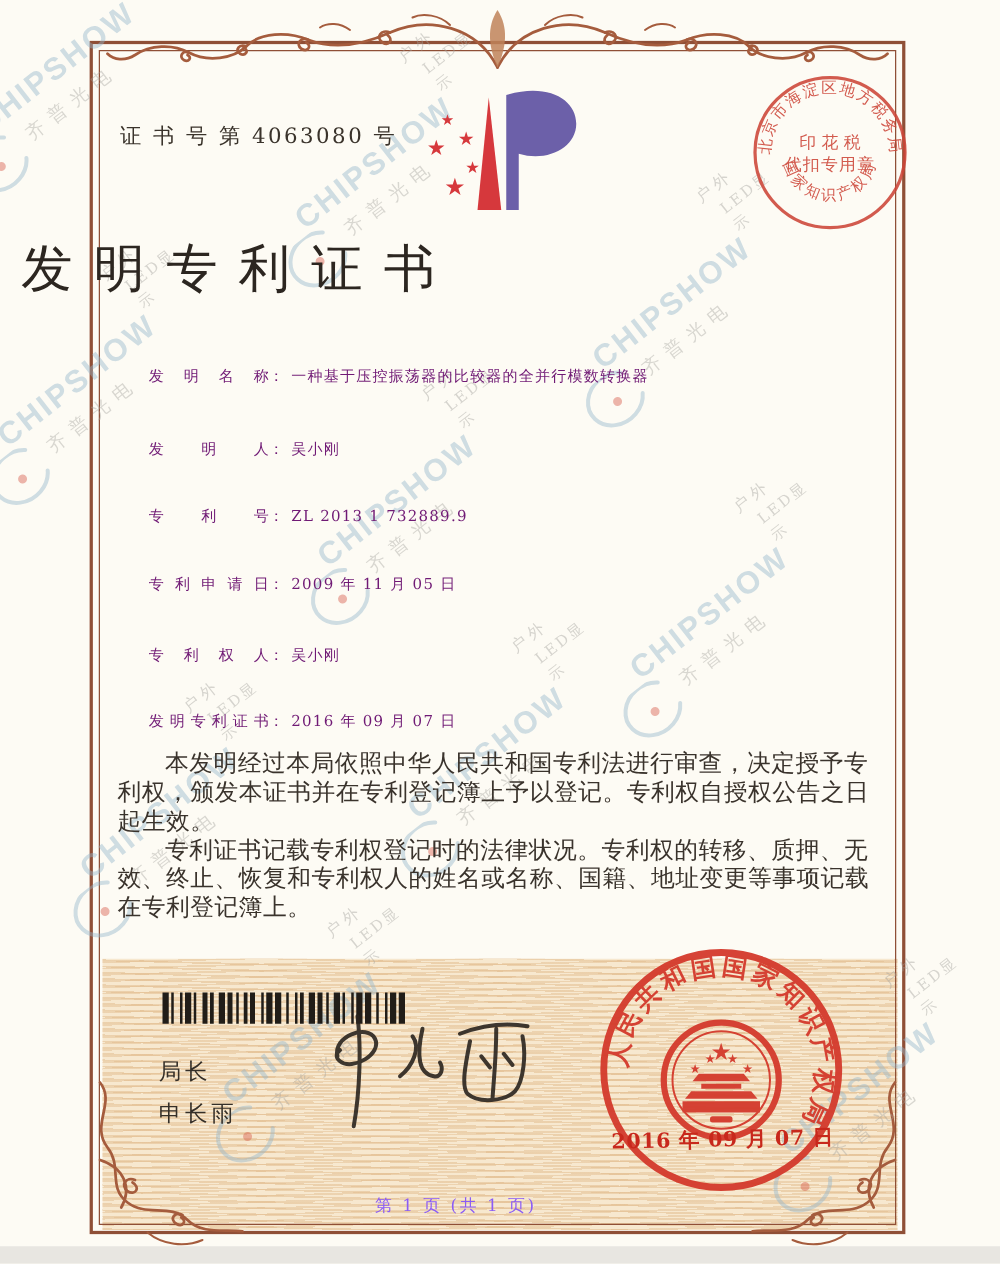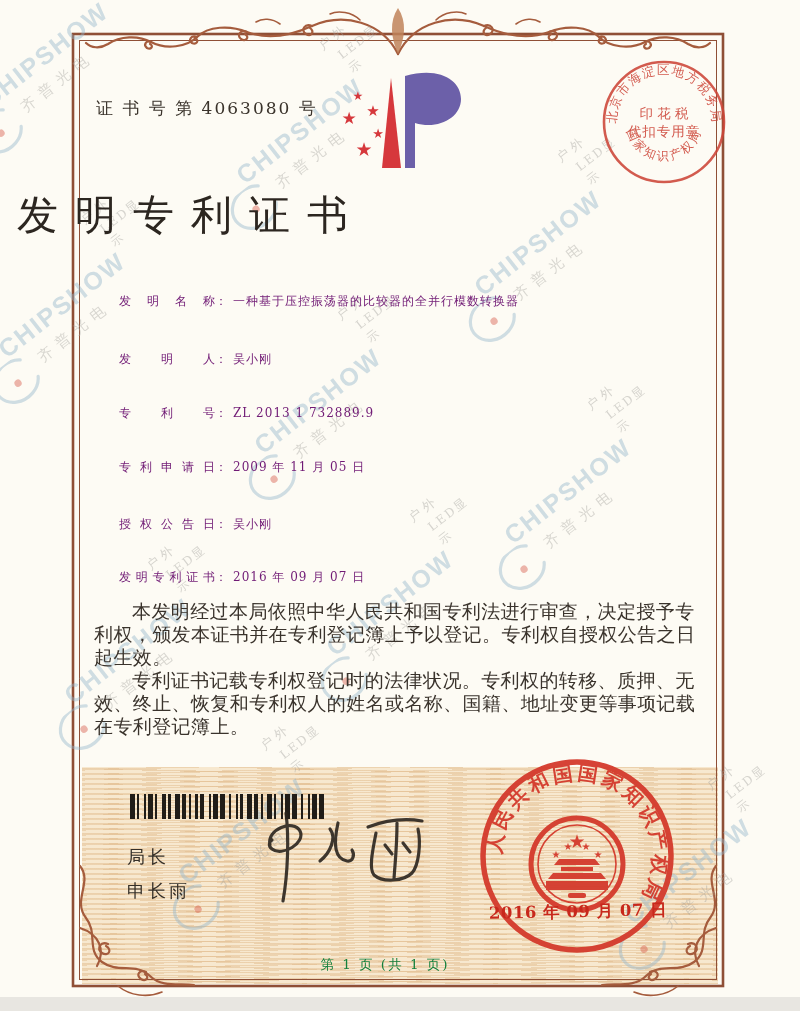--- a/index.html
+++ b/index.html
@@ -46,21 +46,21 @@
   .barcode{left:130px;top:794px;width:204px;height:25px;display:flex;}
   .barcode span{height:100%;}
   .barcode .bar{background:#211d18;}
   
   .signer-title{left:127px;top:845px;font-size:18px;letter-spacing:3px;color:#352f28;}
   .signer-name{left:127px;top:879px;font-size:18px;letter-spacing:3px;color:#352f28;}
   .signature{left:242px;top:803px;}
   
   .seal-date{left:489px;top:901px;font-size:16.5px;font-weight:600;letter-spacing:.5px;
     color:#c8281c;transform:rotate(-1.2deg);}
-  .footer{left:300px;top:956px;width:170px;text-align:center;font-size:13.5px;letter-spacing:2px;color:#15803d;}
+  .footer{left:300px;top:956px;width:170px;text-align:left;font-size:13.5px;letter-spacing:2px;color:#8b5cf6;}
   .tax-stamp{left:594px;top:52px;opacity:.88;}
   .office-seal{left:467px;top:746px;opacity:.95;}
   .cnipa-logo{left:318px;top:64px;}
 </style>
 </head>
 <body>
 
 <div class="abs wavy"></div>
 
 <svg class="abs frame" width="800" height="1011" viewBox="0 0 800 1011">
@@ -229,21 +229,21 @@
 <div class="abs field" style="top:351px">
   <span class="f-label">发明人</span><span class="f-colon">：</span><span class="f-value">吴小刚</span>
 </div>
 <div class="abs field" style="top:405px">
   <span class="f-label">专利号</span><span class="f-colon">：</span><span class="f-value">ZL 2013 1 732889.9</span>
 </div>
 <div class="abs field" style="top:459px">
   <span class="f-label">专利申请日</span><span class="f-colon">：</span><span class="f-value">2009 年 11 月 05 日</span>
 </div>
 <div class="abs field" style="top:516px">
-  <span class="f-label">授权公告日</span><span class="f-colon">：</span><span class="f-value">吴小刚</span>
+  <span class="f-label">专利权人</span><span class="f-colon">：</span><span class="f-value">吴小刚</span>
 </div>
 <div class="abs field" style="top:569px">
   <span class="f-label">发明专利证书</span><span class="f-colon">：</span><span class="f-value">2016 年 09 月 07 日</span>
 </div>
 
 <div class="abs body-text">
   <p>本发明经过本局依照中华人民共和国专利法进行审查，决定授予专利权，颁发本证书并在专利登记簿上予以登记。专利权自授权公告之日起生效。</p>
   <p>专利证书记载专利权登记时的法律状况。专利权的转移、质押、无效、终止、恢复和专利权人的姓名或名称、国籍、地址变更等事项记载在专利登记簿上。</p>
 </div>
 

